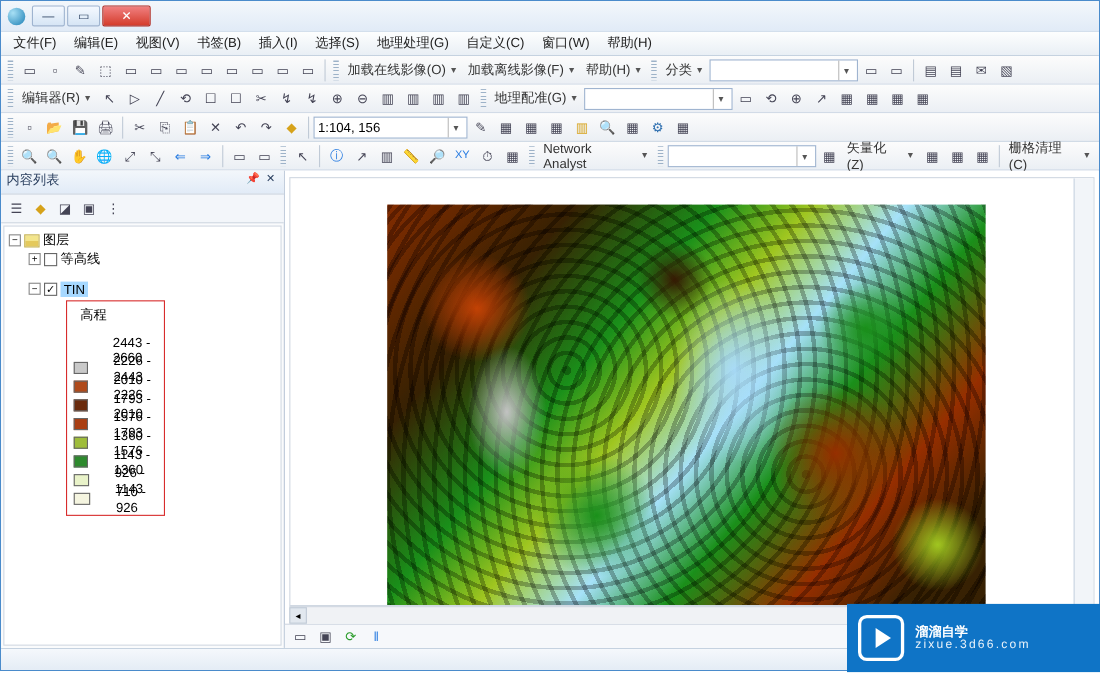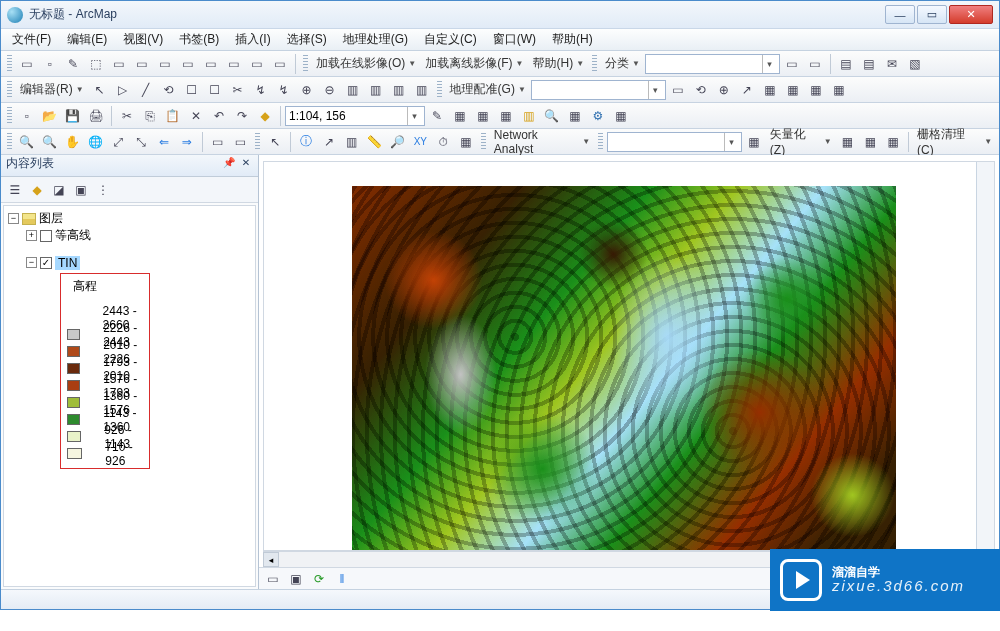--- a/index.html
+++ b/index.html
@@ -60,30 +60,29 @@
   .map-bottombar { height:22px; border-top:1px solid #d0d8e2; display:flex; align-items:center; gap:3px; padding:0 4px; background:#f6f8fb; }
   .map-scroll-x { height:16px; border-top:1px solid #d0d8e2; background:#f0f2f5; margin:0 4px; position:relative; }
   .scroll-arrow { position:absolute; top:0; width:16px; height:15px; background:#e2e8ef; border:1px solid #c0cad6; display:flex; align-items:center; justify-content:center; font-size:9px; }
   .scroll-arrow.right { right:0; }
   .statusbar { height:20px; background:linear-gradient(to bottom,#f5f8fc,#e4ecf5); border-top:1px solid #c5d2e0; display:flex; align-items:center; justify-content:flex-end; padding:0 6px; color:#444; gap:8px; }
   .docked-right { position:absolute; right:0; top:0; bottom:0; width:18px; background:#f2f5f9; border-left:1px solid #c9d5e2; }
   .watermark { position:absolute; right:0; bottom:20px; width:230px; height:62px; background:#0f74c6; display:flex; align-items:center; gap:10px; padding:0 10px;margin-left:31px; }
   .wm-logo { width:42px; height:42px; border:3px solid #fff; border-radius:8px; display:flex; align-items:center; justify-content:center; }
   .wm-tri { width:0; height:0; border-left:14px solid #fff; border-top:9px solid transparent; border-bottom:9px solid transparent; margin-left:4px; }
   .wm-text { color:#fff; font-size:22px; font-weight:600; display:flex; flex-direction:column; line-height:1.05; }
-  .wm-sub { font-size:15px; letter-spacing:2px; font-weight:400; opacity:0.9;font-style:italic; }
+  .wm-sub { font-size:11px; letter-spacing:2px; font-weight:400; opacity:0.9; }
 </style>
 </head>
 <body>
 
 <div class="window">
 
   <div class="titlebar">
     <div class="app-icon"></div>
-    <div class="title-text">无标题 - ArcMap</div>
     <div class="win-buttons">
       <div class="win-btn">—</div>
       <div class="win-btn">▭</div>
       <div class="win-btn close">✕</div>
     </div>
   </div>
 
   <div class="menubar">
     <div class="menu-item">文件(F)</div>
     <div class="menu-item">编辑(E)</div>

